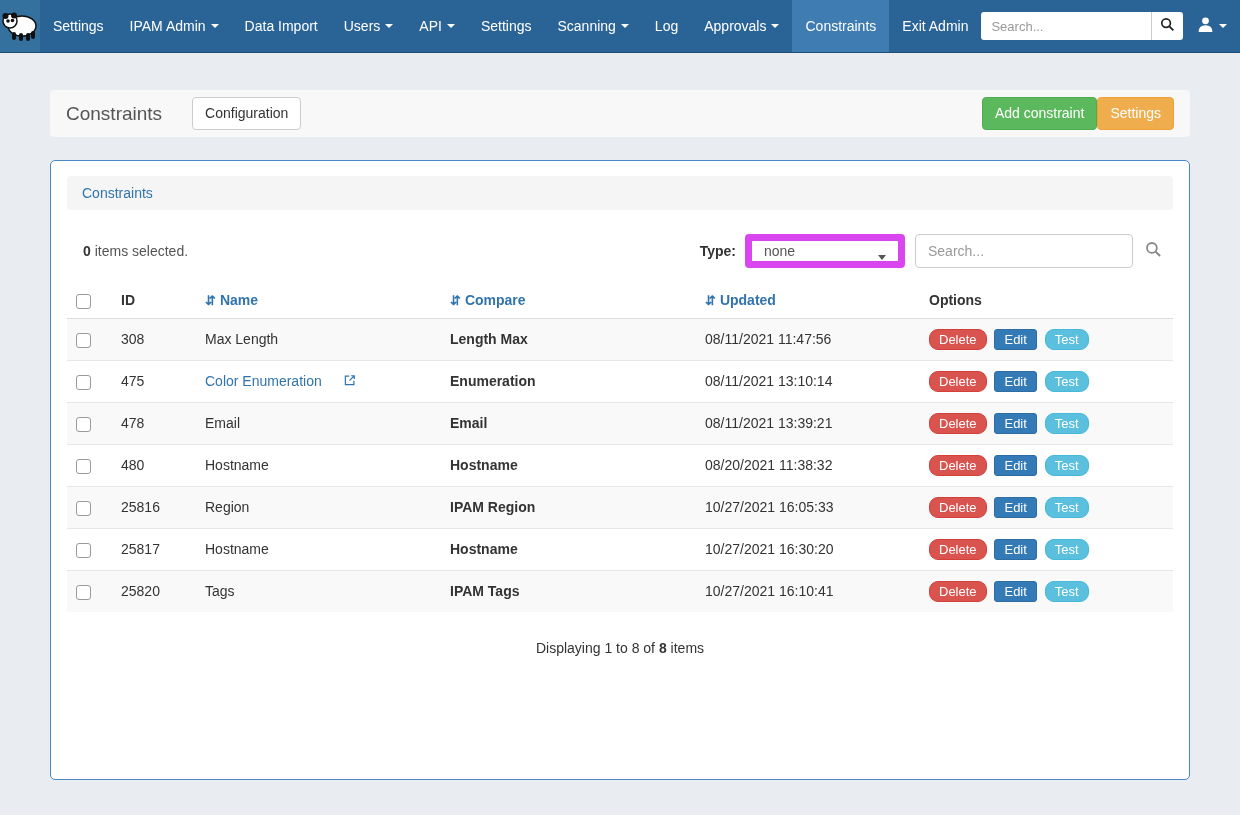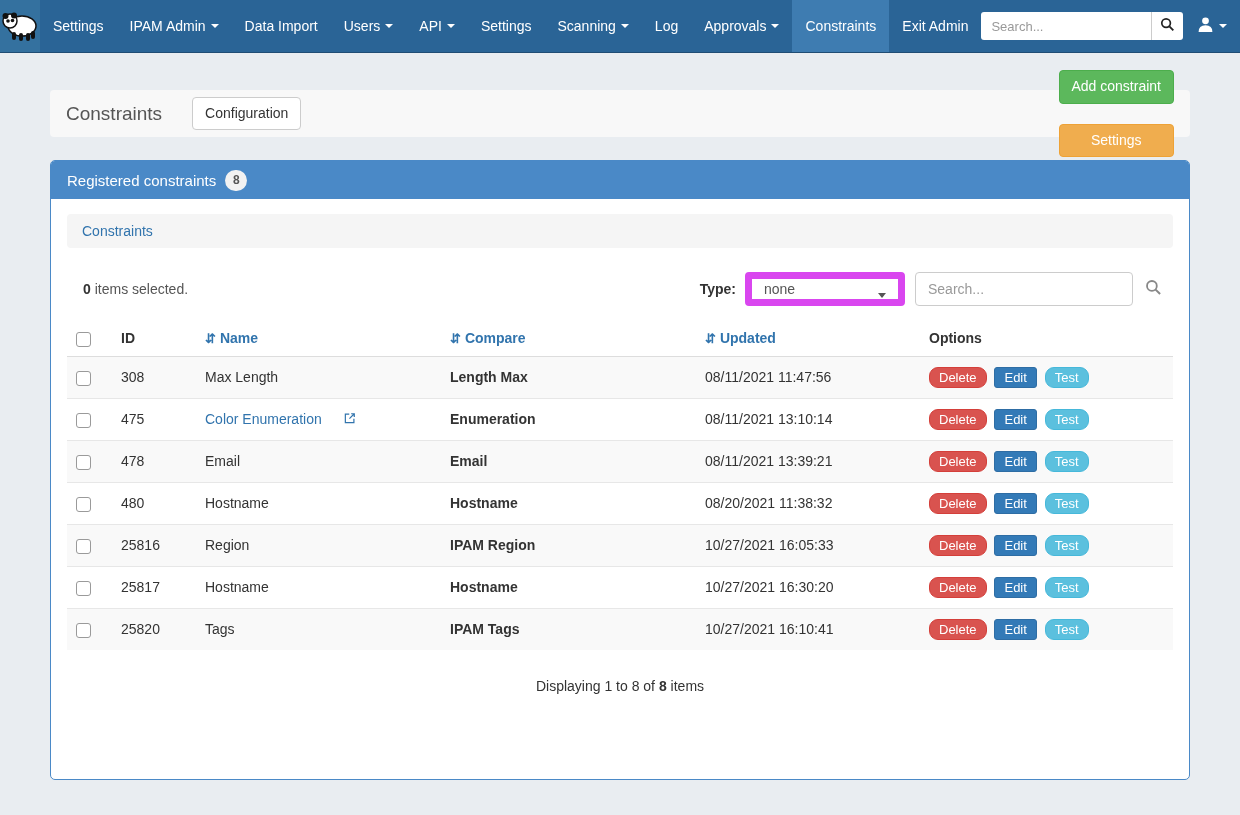--- a/index.html
+++ b/index.html
@@ -88,21 +88,21 @@
     font-size: 14px;
     padding: 6px 12px;
     cursor: pointer;
     border: 1px solid transparent;
     font-family: "Liberation Sans", sans-serif;
     line-height: 1.42;
   }
   .btn-default { background: #fff; border-color: #ccc; color: #333; }
   .btn-success { background: #5cb85c; border-color: #4cae4c; color: #fff; }
   .btn-warning { background: #f0ad4e; border-color: #eea236; color: #fff; }
-  .header-actions { margin-left: auto; display: flex; gap: 20px; flex-direction: column; }
+  .header-actions { margin-left: auto; display: flex; gap: 0; }
   
   .panel {
     margin-top: 23px;
     background: #fff;
     border: 1px solid #4a89c7;
     border-radius: 5px;
     min-height: 620px;
   }
   .panel-heading {
     background: #4a89c7;
@@ -317,24 +317,20 @@
   <div class="page-header-bar">
     <h1 class="page-title">Constraints</h1>
     <button class="btn btn-default">Configuration</button>
     <div class="header-actions">
       <button class="btn btn-success">Add constraint</button>
       <button class="btn btn-warning">Settings</button>
     </div>
   </div>
 
   <section class="panel">
-    <div class="panel-heading">
-      <span>Registered constraints</span>
-      <span class="count-badge">8</span>
-    </div>
     <div class="panel-body">
       <div class="breadcrumb">
         <a>Constraints</a>
       </div>
 
       <div class="table-toolbar">
         <div class="selected-info">
           <b>0</b><span> items selected.</span>
         </div>
         <div class="toolbar-right">

